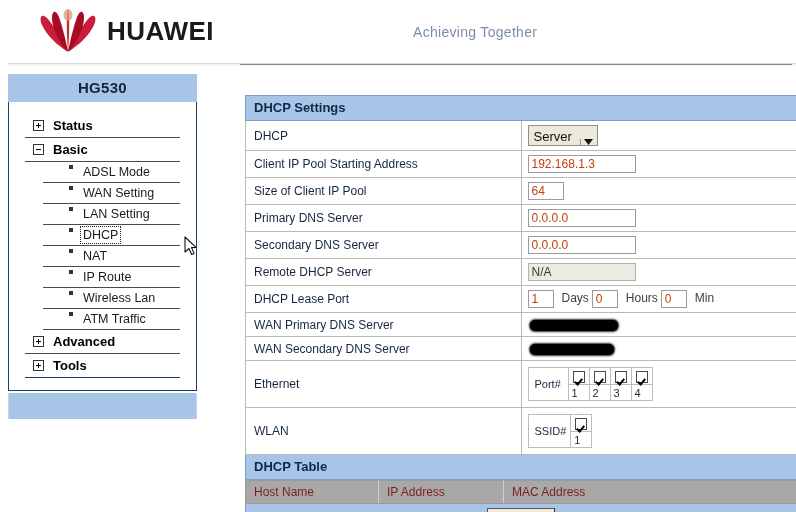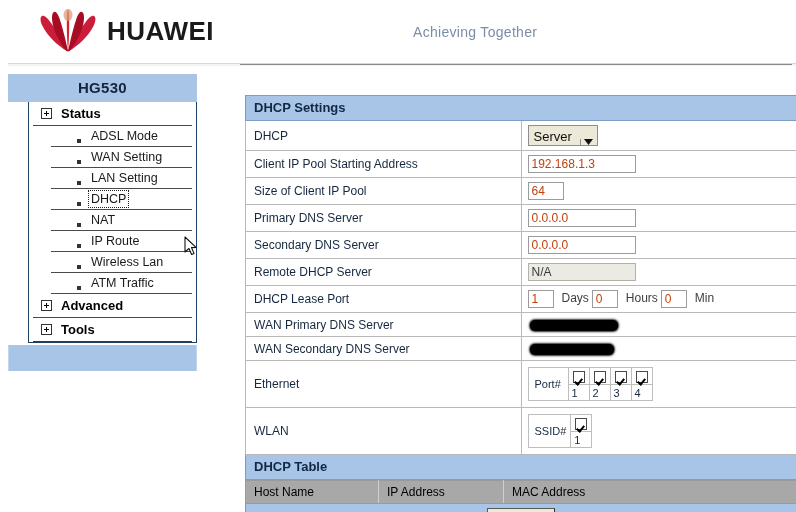--- a/index.html
+++ b/index.html
@@ -58,22 +58,21 @@
     color: #16243b;
     font-size: 15px; font-weight: bold;
     text-align: center;
     padding: 5px 0 6px 0;
     letter-spacing: 0.3px;
   }
   #menu {
     border: 1px solid #1c3f66;
     border-top: none;
     background: #ffffff;
-    padding: 0;
-    margin-left: 20px;
+    padding: 12px;
   }
   .menu-group {
     display: flex; align-items: center;
     padding: 4px 0 4px 8px;
     border-bottom: 1px solid #4a4a4a;
     margin: 0 4px;
     cursor: pointer;
   }
   .menu-group:last-child { border-bottom: 1px solid #1c3f66; margin-bottom: 0; }
   .toggle-box {
@@ -89,21 +88,21 @@
     left: 2px; top: 4px; width: 5px; height: 1px; background: #000;
   }
   .toggle-box.plus::after {
     content: ""; position: absolute;
     left: 4px; top: 2px; width: 1px; height: 5px; background: #000;
   }
   .menu-group-label {
     font-size: 13px; font-weight: bold; color: #000;
   }
   .menu-item {
-    display: flex; align-items: flex-end;
+    display: flex; align-items: flex-start;
     padding: 3px 0 3px 26px;
     border-bottom: 1px solid #4a4a4a;
     margin: 0 4px 0 22px;
     cursor: pointer;
   }
   .bullet {
     width: 4px; height: 4px; background: #333;
     flex: 0 0 auto; margin-right: 9px;
   }
   .menu-item-label {
@@ -264,21 +263,21 @@
     left: 2px; top: 5px;
     width: 3px; height: 6px;
     border: solid #000;
     border-width: 0 2px 2px 0;
     transform: rotate(40deg);
   }
 
   
   .dt-head td {
     background: #a8a8a8;
-    color: #000000;
+    color: #7f1d1d;
     font-size: 12px;
     padding: 4px 0 4px 8px;
     border: 1px solid #9a9a9a;
     border-right: 1px solid #cfcfcf;
   }
   .dt-submit td {
     background: #a8c5e8;
     border: 1px solid #7e9dc4;
     text-align: center;
     padding: 4px 0 5px 0;
@@ -320,20 +319,24 @@
 
   <div id="sidebar">
     <div id="device-title">HG530</div>
     <div id="menu">
 
       <div class="menu-group">
         <span class="toggle-box plus"></span>
         <span class="menu-group-label">Status</span>
       </div>
 
+      <div class="menu-group">
+        <span class="toggle-box"></span>
+        <span class="menu-group-label">Basic</span>
+      </div>
 
       <div class="menu-item">
         <span class="bullet"></span>
         <span class="menu-item-label">ADSL Mode</span>
       </div>
       <div class="menu-item">
         <span class="bullet"></span>
         <span class="menu-item-label">WAN Setting</span>
       </div>
       <div class="menu-item">

